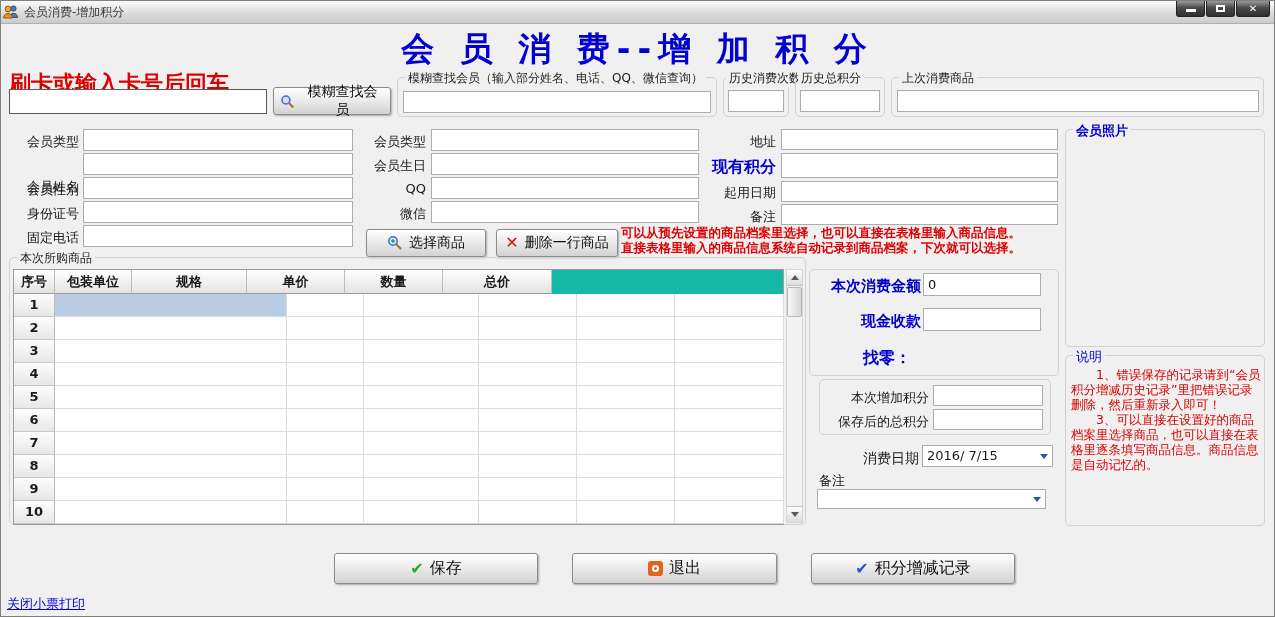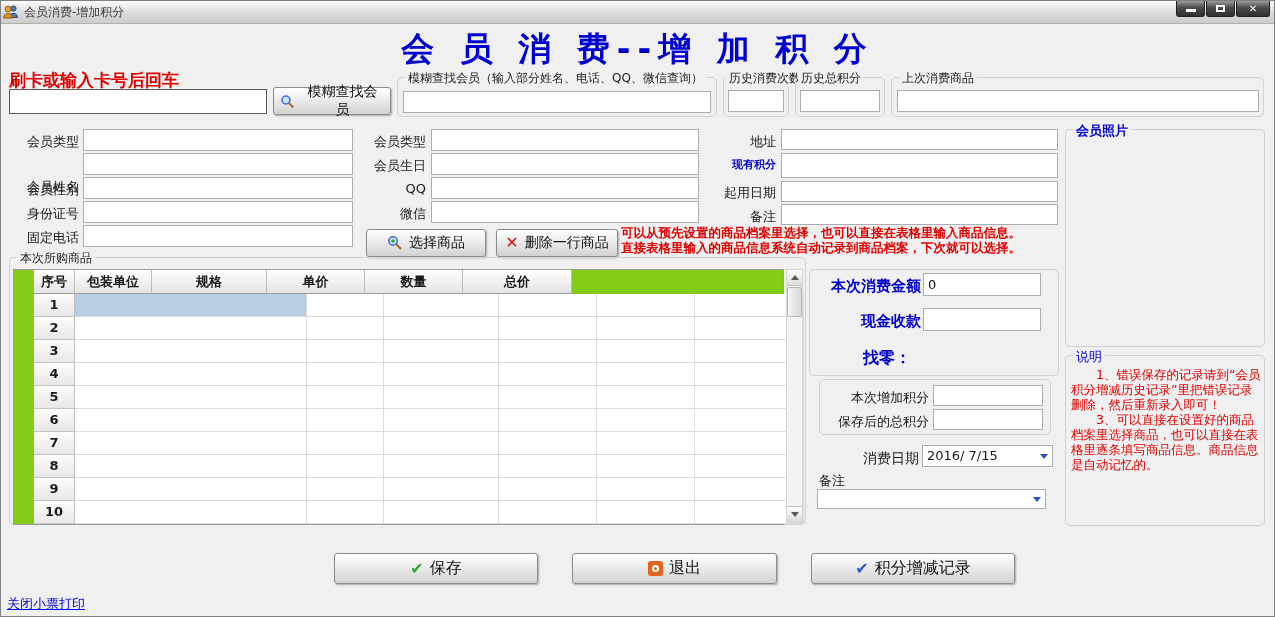--- a/index.html
+++ b/index.html
@@ -39,21 +39,21 @@
   .bigbtn{font-size:16px;}
   .red{color:#dd0000;}
   .bluebold{color:#0000cc;font-weight:bold;}
   .combo{position:absolute;background:#fff;border:1px solid #abadb3;font-size:13px;
     padding:2px 18px 2px 4px;cursor:pointer;}
   .combo .arrow{position:absolute;right:4px;top:50%;margin-top:-2px;width:0;height:0;
     border-left:4px solid transparent;border-right:4px solid transparent;
     border-top:5px solid #2b4fbd;}
   .link{position:absolute;font-size:13px;color:#0000dd;text-decoration:underline;cursor:pointer;}
   
-  .grid{position:absolute;left:12px;top:268px;width:771px;border:1px solid #9c9c9c;background:#84cc16;padding-left:20px;}
+  .grid{position:absolute;left:12px;top:268px;width:771px;border:1px solid #9c9c9c;background:#14b8a6;}
   .grid-head{display:flex;height:24px;}
   .th{background:linear-gradient(#ffffff,#e3e3e3);border-right:1px solid #bdbdbd;
     border-bottom:1px solid #9c9c9c;font-weight:bold;font-size:13px;text-align:center;
     line-height:23px;flex:none;}
   .tr{display:flex;height:23px;}
   .rn{background:linear-gradient(#fdfdfd,#e7e7e7);border-right:1px solid #bdbdbd;
     border-bottom:1px solid #c6c6c6;font-weight:bold;font-size:13px;text-align:center;
     line-height:22px;flex:none;}
   .td{background:#fff;border-right:1px solid #dcdcdc;border-bottom:1px solid #dcdcdc;flex:none;}
   .td.sel{background:#b8cce4;}
@@ -99,21 +99,21 @@
           <span class="glyph-max"></span>
         </div>
       <div class="win-btn" style="width:34px;">
           <span class="glyph-close">✕</span>
         </div>
     </div>
   </div>
 
   <div class="page-title">会 员 消 费--增 加 积 分</div>
 
-  <div class="lbl red" style="left:8px;top:68px;width:240px;text-align:left;font-size:17px;font-weight:bold;">刷卡或输入卡号后回车</div>
+  <div class="lbl red" style="left:8px;top:68px;width:240px;text-align:left;font-size:22px;font-weight:bold;">刷卡或输入卡号后回车</div>
   <input class="tb" style="left: 8px; top: 88px; width: 258px; height: 25px; border: 1px solid rgb(90, 90, 90);" value="">
   <button class="btn" style="left:272px;top:86px;width:118px;height:28px;">
     <svg width="15" height="15" viewBox="0 0 15 15">
       <circle cx="6" cy="6" r="4" fill="#cfe2f7" stroke="#3a6fd8" stroke-width="1.6"></circle>
       <line x1="9" y1="9" x2="13.5" y2="13.5" stroke="#b06a1f" stroke-width="2"></line>
     </svg>
     <span>模糊查找会员</span>
   </button>
 
   <div class="group" style="left:396px;top:76px;width:320px;height:40px;">
@@ -151,21 +151,21 @@
   <input class="tb" style="left: 430px; top: 128px; width: 268px; height: 22px;" value="">
   <div class="lbl" style="left:360px;top:156px;width:65px;">会员生日</div>
   <input class="tb" style="left: 430px; top: 152px; width: 268px; height: 22px;" value="">
   <div class="lbl" style="left:360px;top:180px;width:65px;">QQ</div>
   <input class="tb" style="left: 430px; top: 176px; width: 268px; height: 22px;" value="">
   <div class="lbl" style="left:360px;top:204px;width:65px;">微信</div>
   <input class="tb" style="left: 430px; top: 200px; width: 268px; height: 22px;" value="">
 
   <div class="lbl" style="left:690px;top:132px;width:85px;">地址</div>
   <input class="tb" style="left: 780px; top: 128px; width: 277px; height: 21px;" value="">
-  <div class="lbl bluebold" style="left:690px;top:156px;width:85px;font-size:11px;">现有积分</div>
+  <div class="lbl bluebold" style="left:690px;top:156px;width:85px;font-size:16px;">现有积分</div>
   <input class="tb" style="left: 780px; top: 152px; width: 277px; height: 25px;" value="">
   <div class="lbl" style="left:690px;top:183px;width:85px;">起用日期</div>
   <input class="tb" style="left: 780px; top: 180px; width: 277px; height: 21px;" value="">
   <div class="lbl" style="left:690px;top:207px;width:85px;">备注</div>
   <input class="tb" style="left: 780px; top: 203px; width: 277px; height: 21px;" value="">
 
   <button class="btn" style="left:365px;top:228px;width:120px;height:28px;">
     <svg width="16" height="16" viewBox="0 0 16 16">
       <circle cx="6" cy="6" r="4.2" fill="#cfe2f7" stroke="#3a6fd8" stroke-width="1.5"></circle>
       <line x1="9.2" y1="9.2" x2="14" y2="14" stroke="#b06a1f" stroke-width="2"></line>

